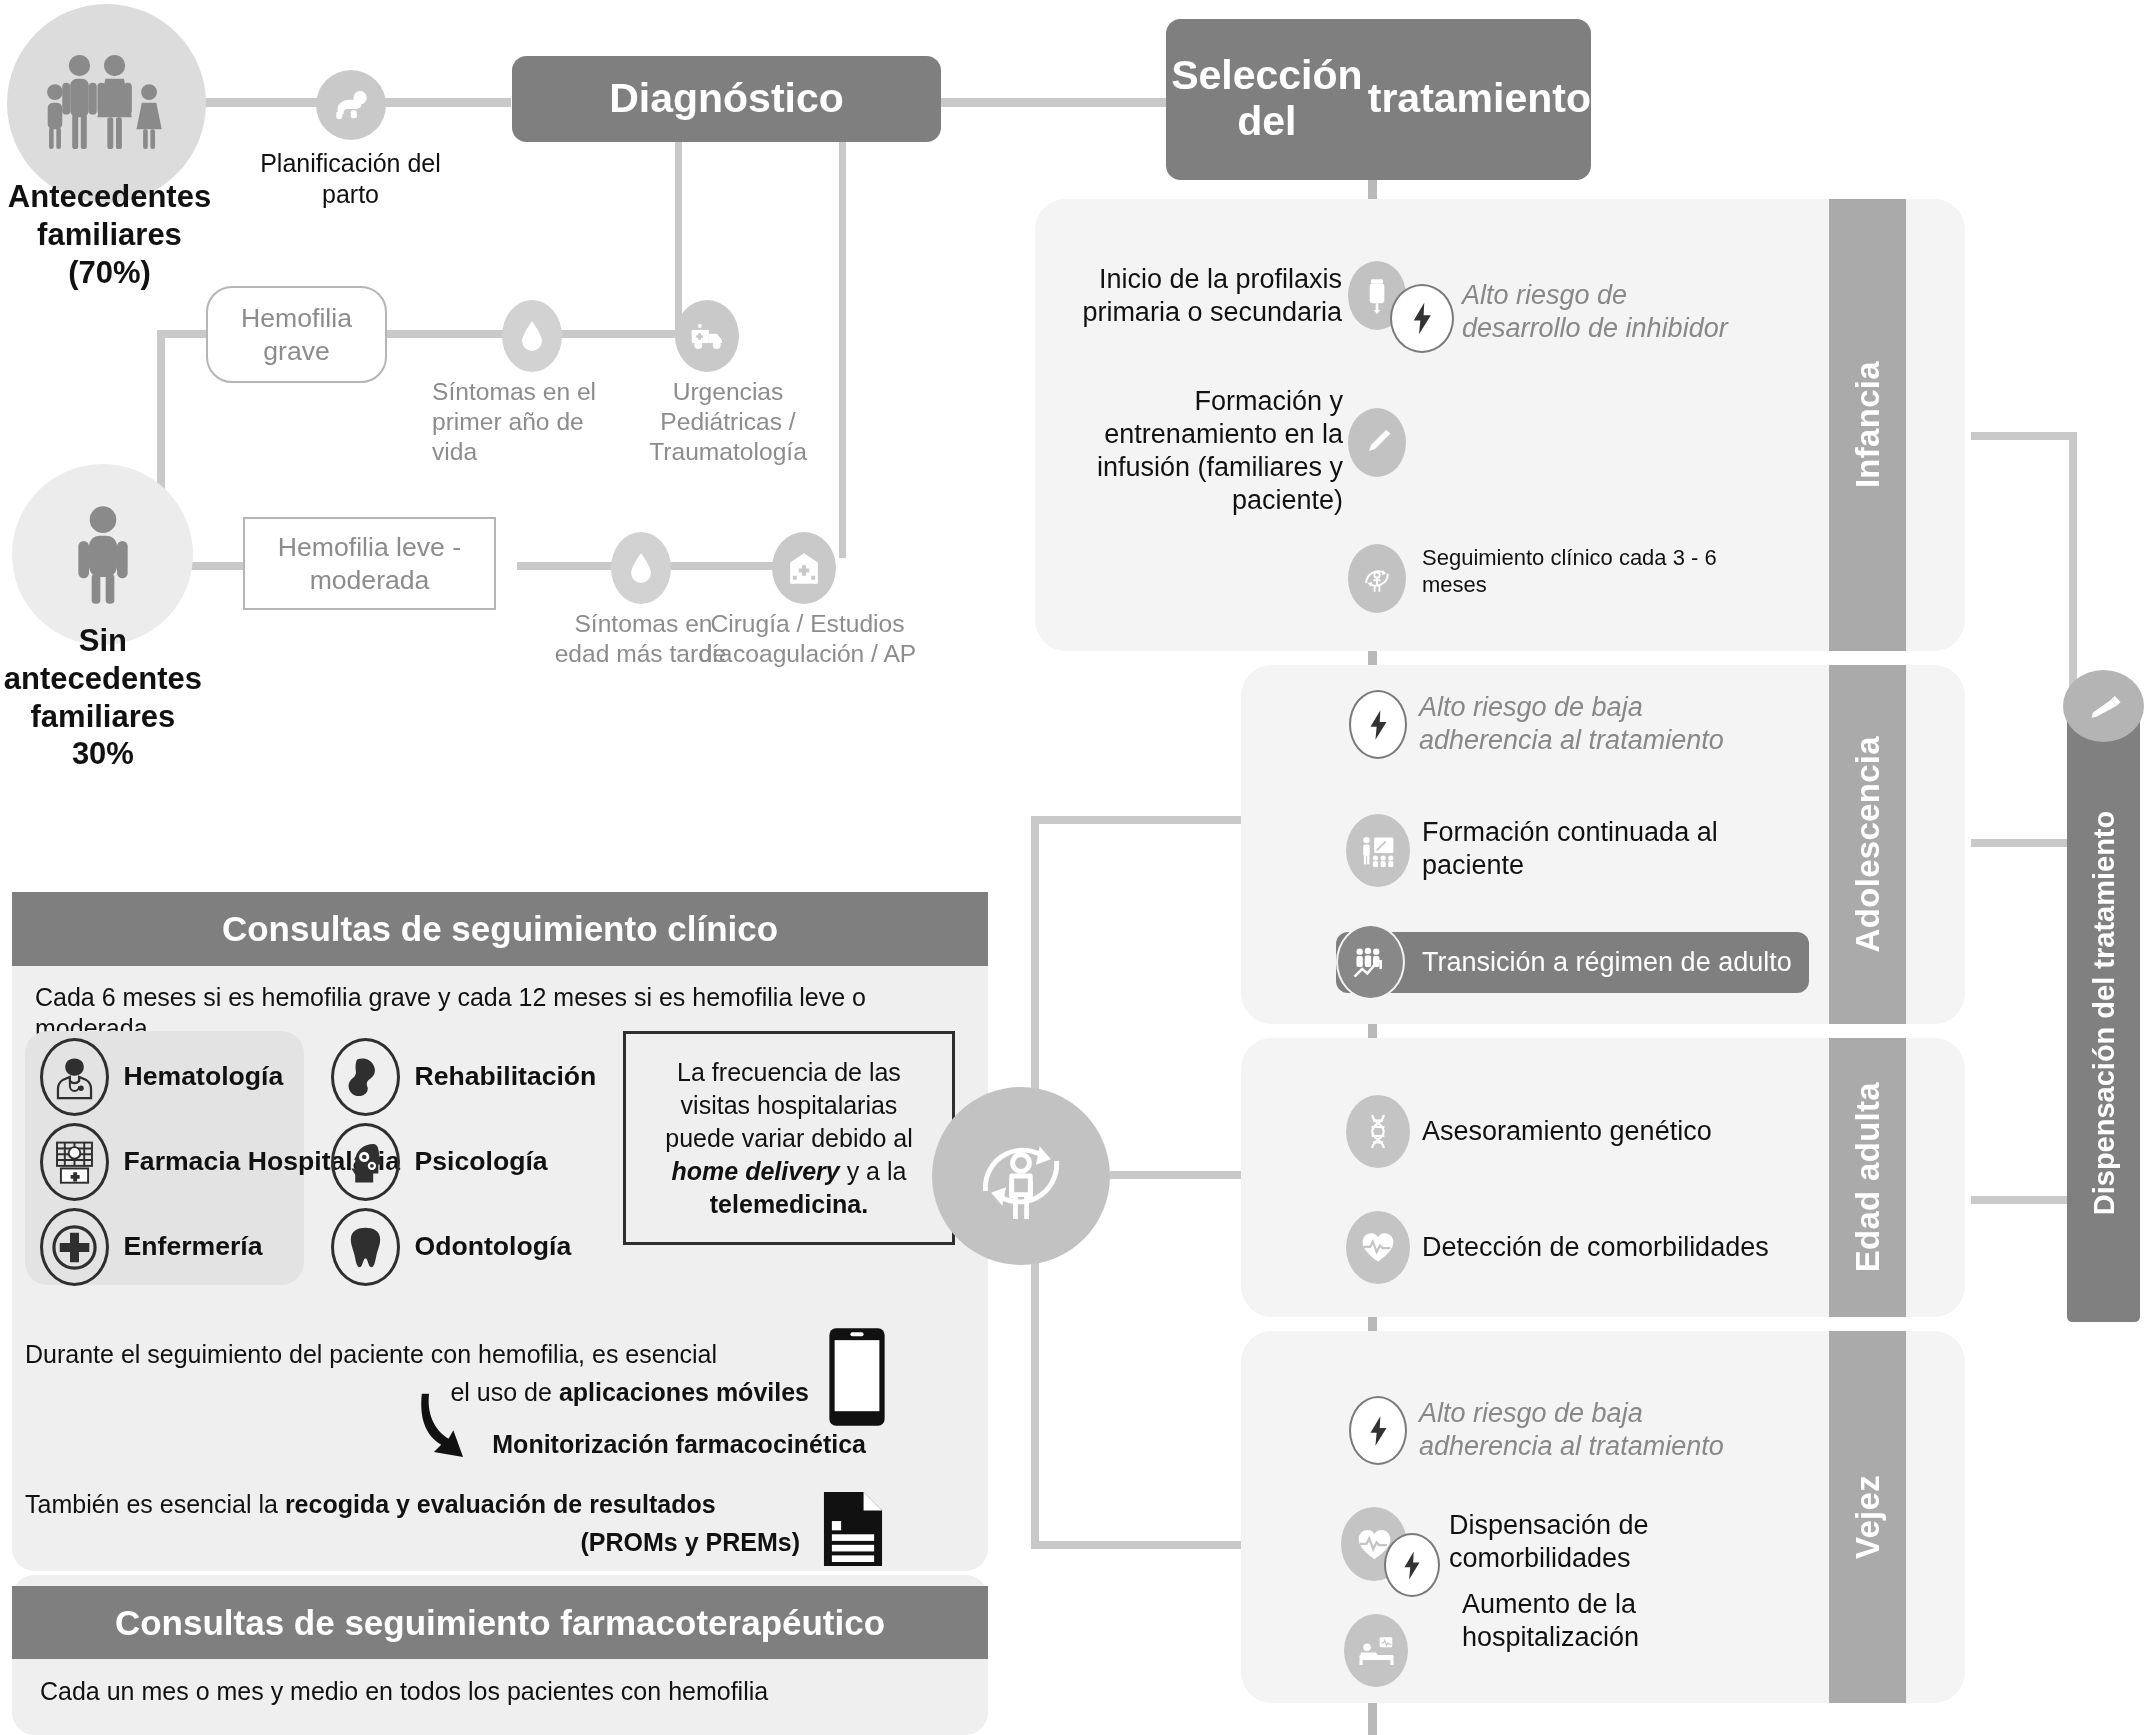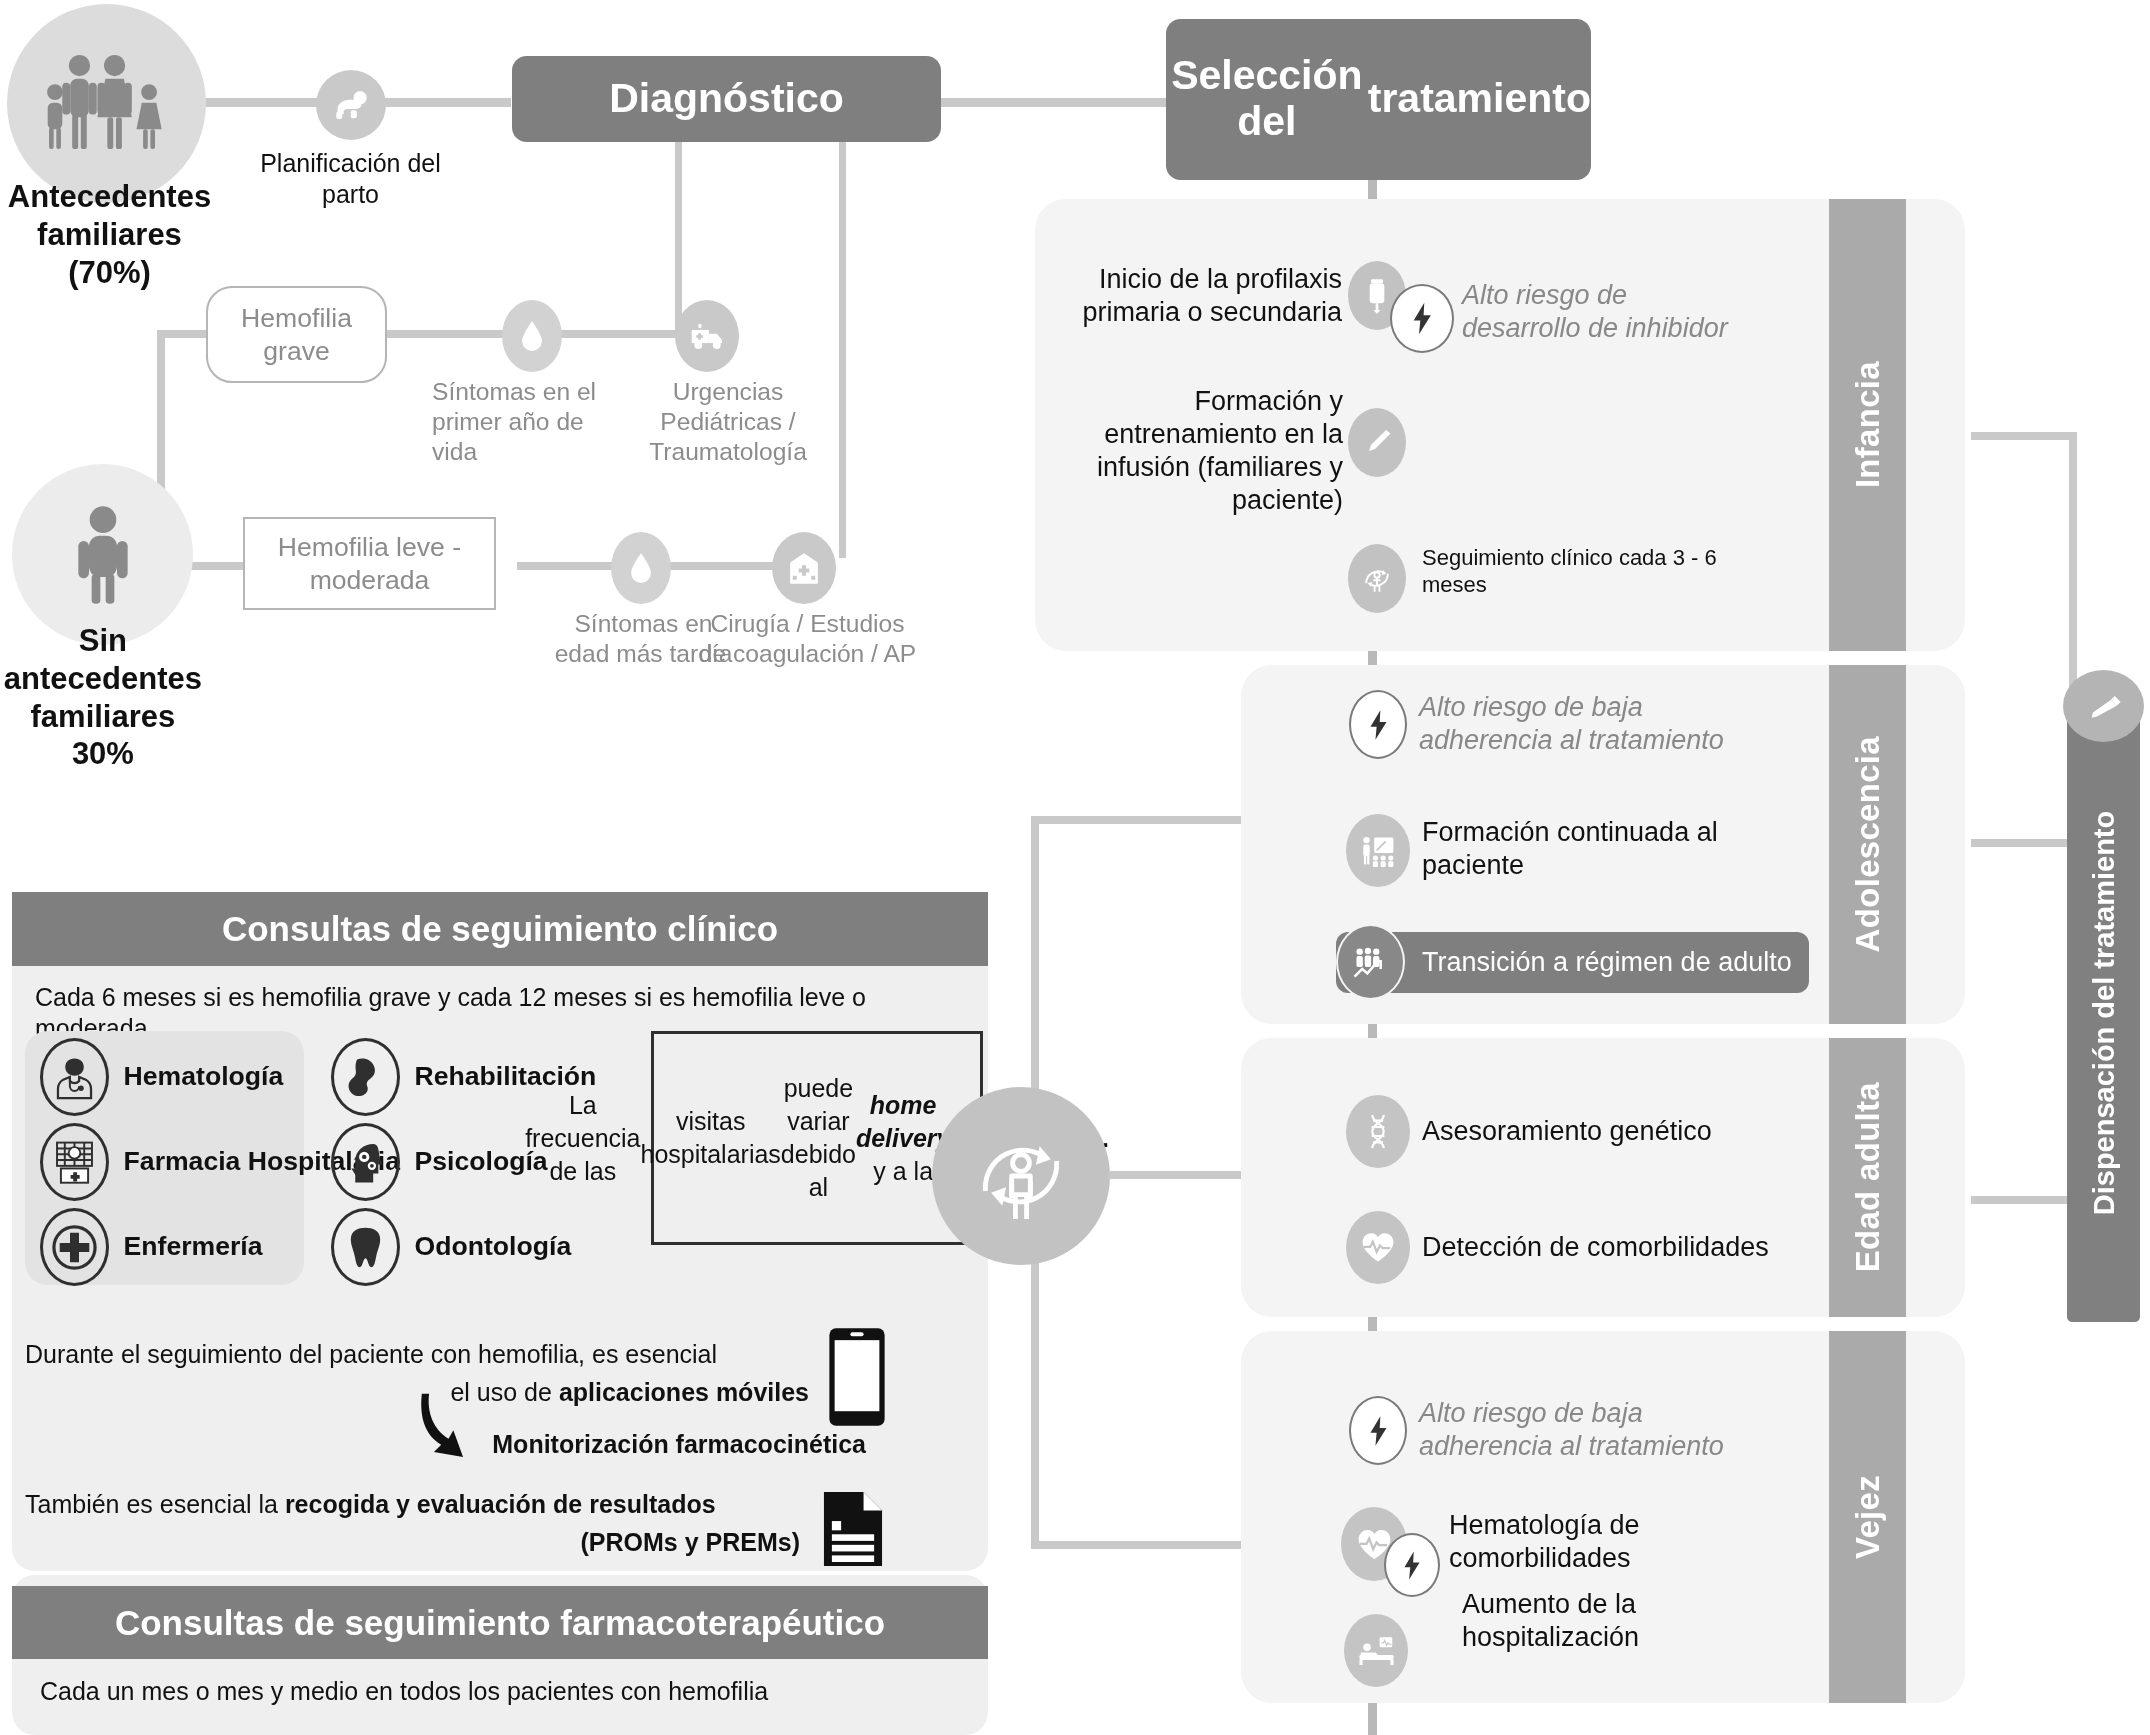--- a/index.html
+++ b/index.html
@@ -424,21 +424,21 @@
     <path d="M28 47S4 32 4 17C4 8 11 3 18 3c5 0 8 3 10 6 2-3 5-6 10-6 7 0 14 5 14 14 0 15-24 30-24 30z"></path>
     <path d="M6 24h10l4-8 6 16 5-10 4 4h12" stroke="#c4c4c4" stroke-width="3.4" fill="none"></path>
   </svg>
 </div>
 <div class="risk-badge" style="left:1384px;top:1533px;width:56px;height:64px;">
   <svg width="20" height="29" viewBox="0 0 34 50" fill="#333">
     <path d="M20 1 4 28h10L12 49 30 20H19z"></path>
   </svg>
 </div>
 <div class="txt black" style="left:1449px;top:1509px;width:372px;font-size:27px;">
-  <div>Hematología de</div>
+  <div>Dispensación de</div>
   <div>comorbilidades</div>
 </div>
 
 <div class="circ" style="left:1344px;top:1614px;width:64px;height:73px;background:#c4c4c4;">
   <svg width="37" height="29" viewBox="0 0 58 46" fill="#fff">
     <rect x="34" y="2" width="20" height="16" rx="2"></rect>
     <path d="M37 11h3l2-4 3 8 2-4 2 2h4" stroke="#c4c4c4" stroke-width="1.8" fill="none"></path>
     <circle cx="14" cy="18" r="6"></circle>
     <path d="M4 26h24l4 6H4z"></path>
     <rect x="2" y="30" width="54" height="8" rx="2"></rect>
@@ -531,21 +531,21 @@
 
 <div class="spec-row" style="left:331px;top:1208px;">
   <span class="spec-ic">
     <svg width="37" height="45" viewBox="0 0 58 70" fill="#2f2f2f">
       <path d="M29 4C18 4 6 8 6 22c0 10 4 16 6 26 2 9 3 18 8 18s5-14 9-14 4 14 9 14 6-9 8-18c2-10 6-16 6-26C52 8 40 4 29 4z"></path>
     </svg>
   </span>
   <span class="spec-lbl">Odontología</span>
 </div>
 
-<div class="note-box" style="left:651px;top:1031px;width:332px;height:214px;flex-direction:row;">
+<div class="note-box" style="left:623px;top:1031px;width:332px;height:214px;flex-direction:column;">
   <div>La frecuencia de las</div>
   <div>visitas hospitalarias</div>
   <div>puede variar debido al</div>
   <div><em style="font-weight:bold;">home delivery</em><span> y a la</span></div>
   <div style="font-weight:bold;">telemedicina.</div>
 </div>
 
 <div class="circ" style="left:932px;top:1087px;width:178px;height:178px;background:#c2c2c2;">
   <svg width="112" height="112" viewBox="0 0 60 60" fill="none" stroke="#fff" stroke-width="2.6">
     <path d="M11 38a20 20 0 0 1 33-17"></path>

